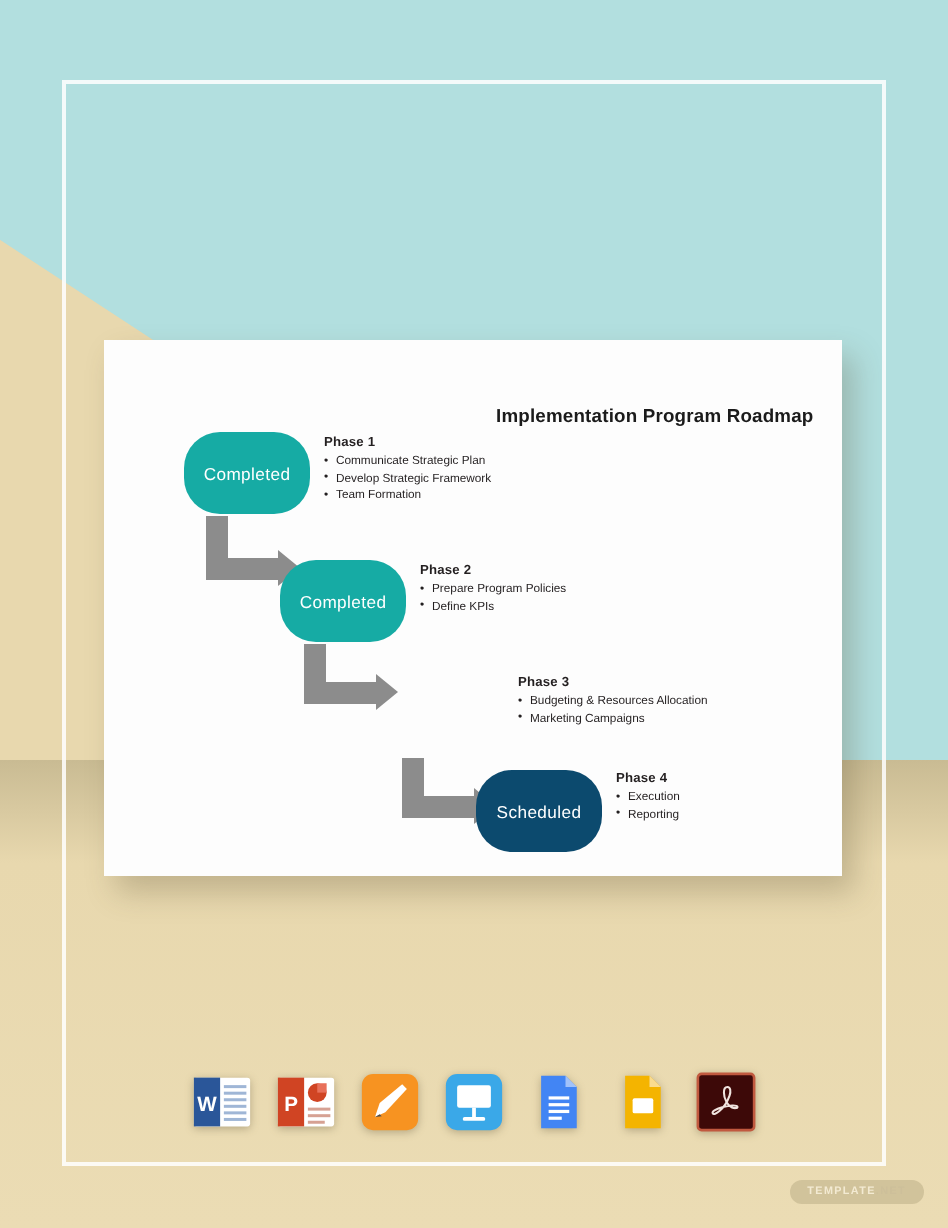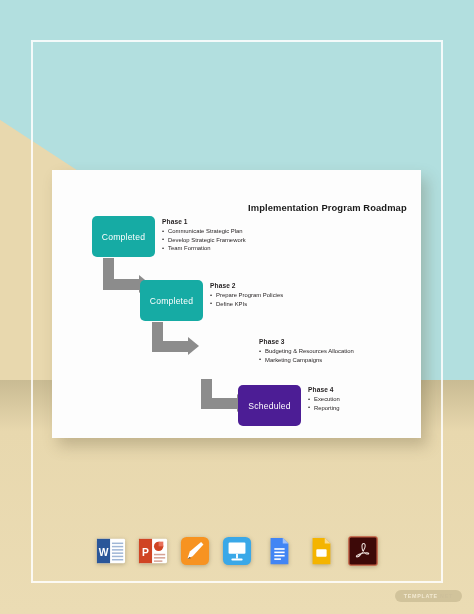--- a/index.html
+++ b/index.html
@@ -35,28 +35,28 @@
     box-shadow:6px 8px 14px rgba(90,80,50,.28);
   }
   
   #diagram{position:absolute;left:0;top:0;width:369px;height:224px;}
   .chart-title{
     position:absolute;left:196px;top:32px;width:168px;
     font-size:9.4px;font-weight:bold;color:#1b1b1b;letter-spacing:.1px;
     text-align:left;
   }
   .node{
-    position:absolute;border-radius:5px;display:flex;
+    position:absolute;border-radius:18px;display:flex;
     align-items:center;justify-content:center;
     color:#ffffff;font-size:8.6px;letter-spacing:.2px;
   }
   .n1{left:40px;top:46px;width:63px;height:41px;background:#16aba4;}
   .n2{left:88px;top:110px;width:63px;height:41px;background:#16aba4;}
   .n3{left:137px;top:167px;width:63px;height:41px;background:#8fcf56;}
-  .n4{left:186px;top:215px;width:63px;height:41px;background:#4c1d95;}
+  .n4{left:186px;top:215px;width:63px;height:41px;background:#0c4a6e;}
   .phase{position:absolute;color:#231f20;}
   .phase h4{margin:0 0 2px 0;font-size:6.6px;font-weight:bold;letter-spacing:.1px;}
   .phase ul{margin:0;padding:0;list-style:none;}
   .phase li{
     font-size:5.9px;line-height:8.6px;position:relative;padding-left:6px;
     white-space:nowrap;
   }
   .phase li:before{
     content:"\2022";position:absolute;left:0;top:-0.5px;font-size:6px;color:#231f20;
   }

